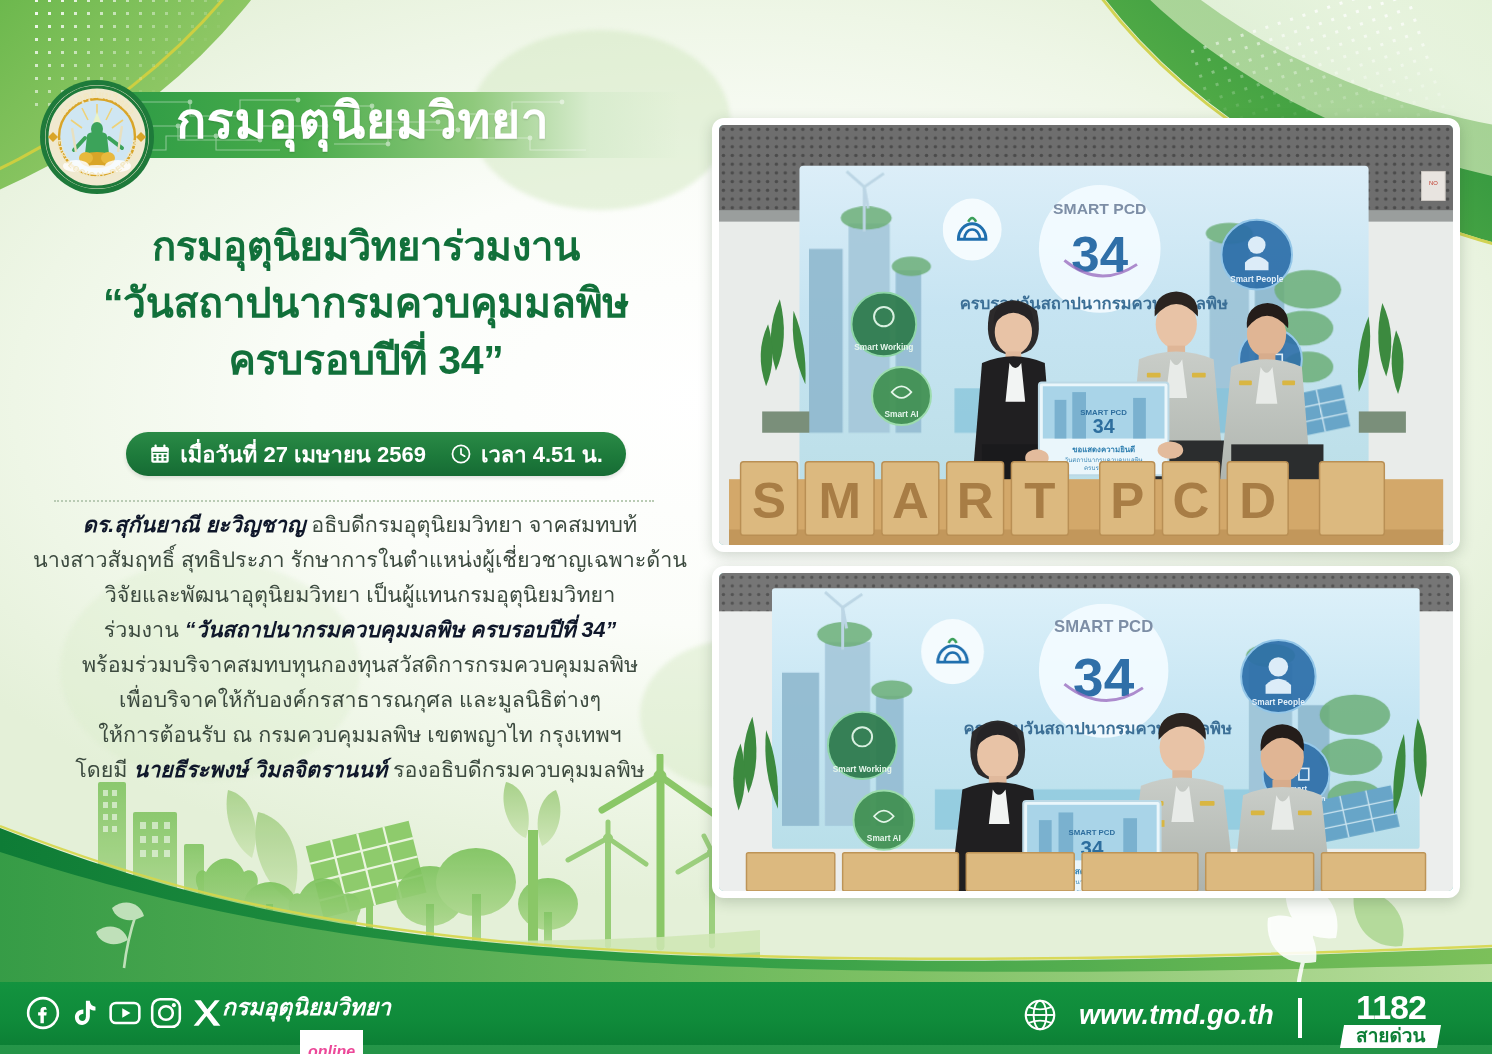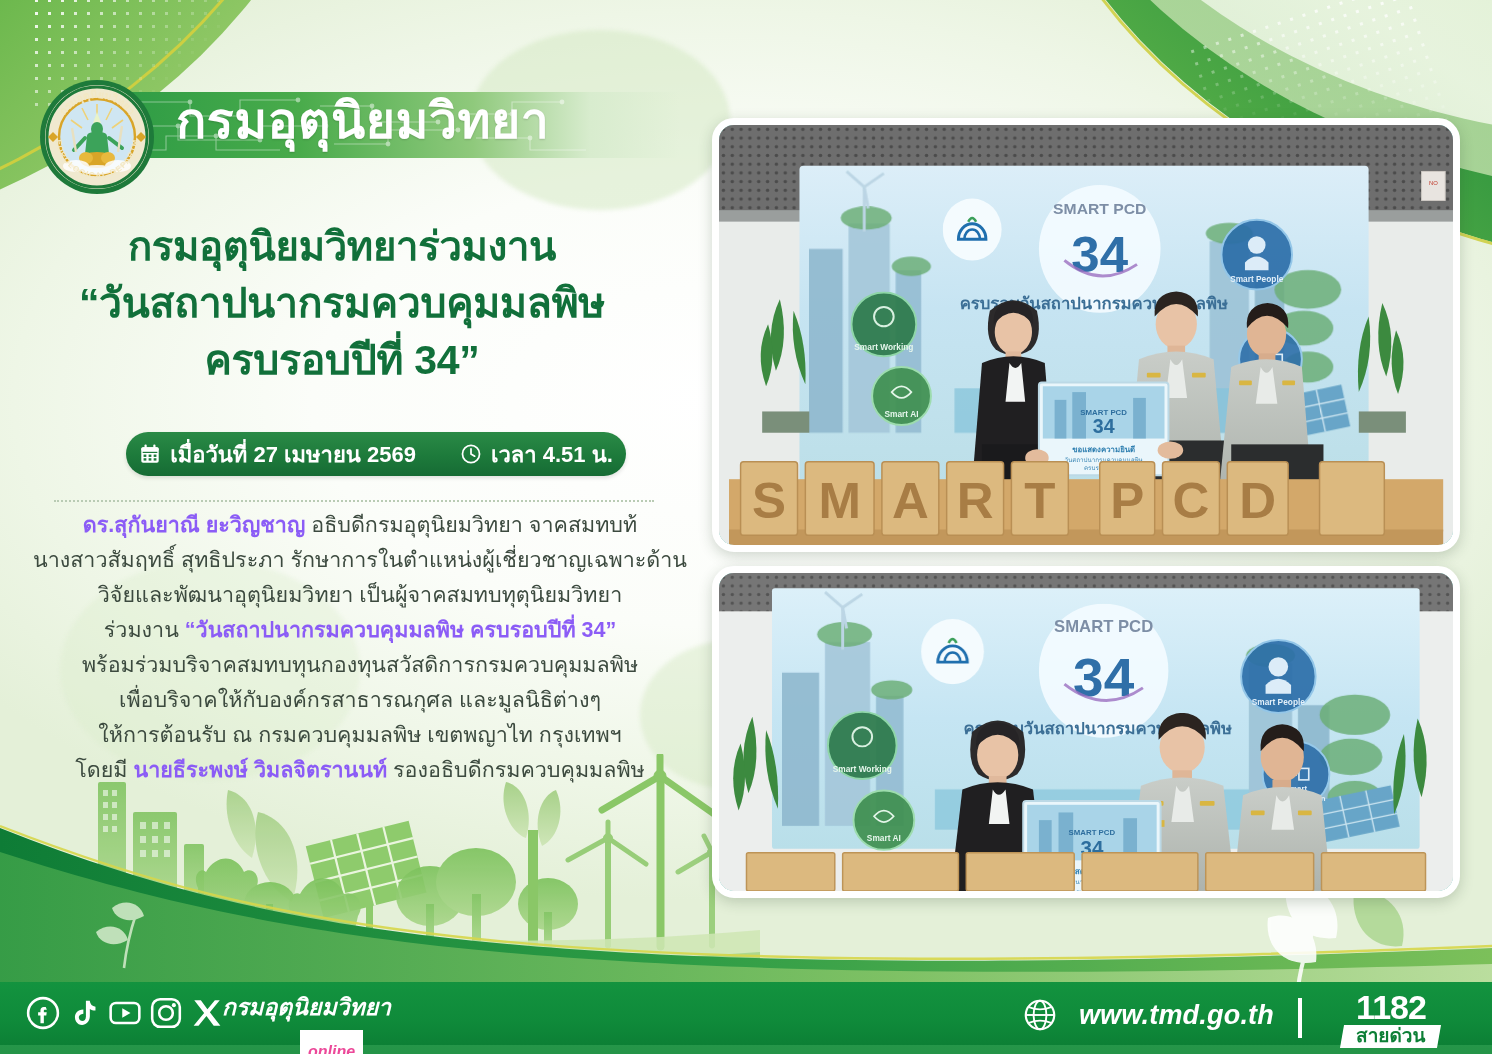--- a/index.html
+++ b/index.html
@@ -166,21 +166,21 @@
     font-weight: 700;
     color: #ffffff;
     letter-spacing: .5px;
     text-shadow: 0 1px 2px rgba(0,0,0,.16);
     line-height: 66px;
   }
 
   
   .title-block {
     position: absolute;
-    left: 12px; top: 218px;
+    left: 36px; top: 218px;
     width: 660px;
     text-align: center;
     z-index: 9;
   }
   .title-line {
     font-size: 40px;
     font-weight: 700;
     color: #11703a;
     line-height: 57px;
     letter-spacing: -.3px;
@@ -192,21 +192,20 @@
   
   .date-badge {
     position: absolute;
     left: 126px; top: 432px;
     width: 500px; height: 44px;
     border-radius: 22px;
     background: linear-gradient(180deg, #2a8a46 0%, #1d7a3b 55%, #166b34 100%);
     display: flex;
     align-items: center;
     justify-content: center;
-    gap: 10px;
     z-index: 9;
     box-shadow: 0 2px 4px rgba(0,0,0,.12);
   }
   .date-badge .seg { display: flex; align-items: center; gap: 9px; }
   .date-badge .txt {
     color: #ffffff;
     font-size: 22px;
     font-weight: 700;
     white-space: nowrap;
   }
@@ -229,26 +228,26 @@
     text-align: center;
     z-index: 9;
   }
   .body-line {
     font-size: 21.5px;
     line-height: 35px;
     color: #3c4a3f;
     white-space: nowrap;
     font-weight: 400;
   }
-  .body-line b { color: #8b5cf6; font-weight: 700; }
+  .body-line b { color: #0f172a; font-weight: 700; font-style: italic; }
 
   
   .photo {
     position: absolute;
-    border-radius: 22px;
+    border-radius: 12px;
     border: 7px solid #ffffff;
     background: #14b8a6;
     overflow: hidden;
     box-shadow: 0 4px 14px rgba(40,70,40,.22);
     z-index: 11;
   }
   .photo.p1 { left: 712px; top: 118px; width: 748px; height: 434px; }
   .photo.p2 { left: 712px; top: 566px; width: 748px; height: 332px; }
   .photo .scene { position: absolute; inset: 0; }
   .photo svg { display: block; width: 100%; height: 100%; }
@@ -647,21 +646,21 @@
   <div class="divider"></div>
 
   <div class="body-text">
     <div class="body-line">
       <span></span><b>ดร.สุกันยาณี ยะวิญชาญ</b><span> อธิบดีกรมอุตุนิยมวิทยา จาคสมทบท้</span>
     </div>
     <div class="body-line">
       <span>นางสาวสัมฤทธิ์ สุทธิประภา รักษาการในตำแหน่งผู้เชี่ยวชาญเฉพาะด้าน</span><b></b><span></span>
     </div>
     <div class="body-line">
-      <span>วิจัยและพัฒนาอุตุนิยมวิทยา เป็นผู้จาคสมทบทุตุนิยมวิทยา</span><b></b><span></span>
+      <span>วิจัยและพัฒนาอุตุนิยมวิทยา เป็นผู้แทนกรมอุตุนิยมวิทยา</span><b></b><span></span>
     </div>
     <div class="body-line">
       <span>ร่วมงาน </span><b>“วันสถาปนากรมควบคุมมลพิษ ครบรอบปีที่ 34”</b><span></span>
     </div>
     <div class="body-line">
       <span>พร้อมร่วมบริจาคสมทบทุนกองทุนสวัสดิการกรมควบคุมมลพิษ</span><b></b><span></span>
     </div>
     <div class="body-line">
       <span>เพื่อบริจาคให้กับองค์กรสาธารณกุศล และมูลนิธิต่างๆ</span><b></b><span></span>
     </div>

